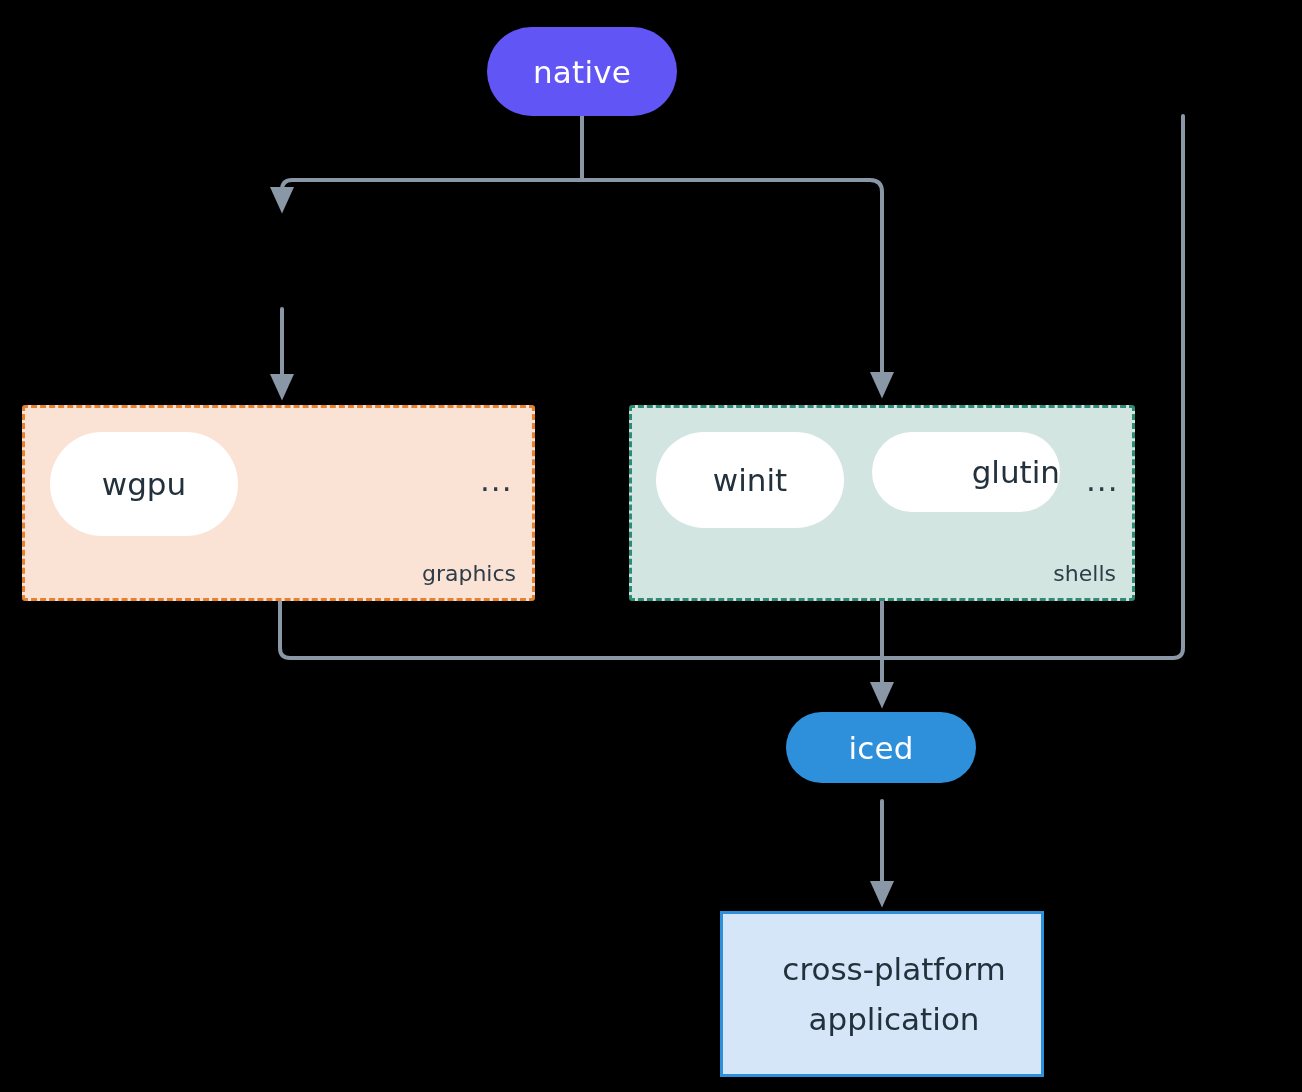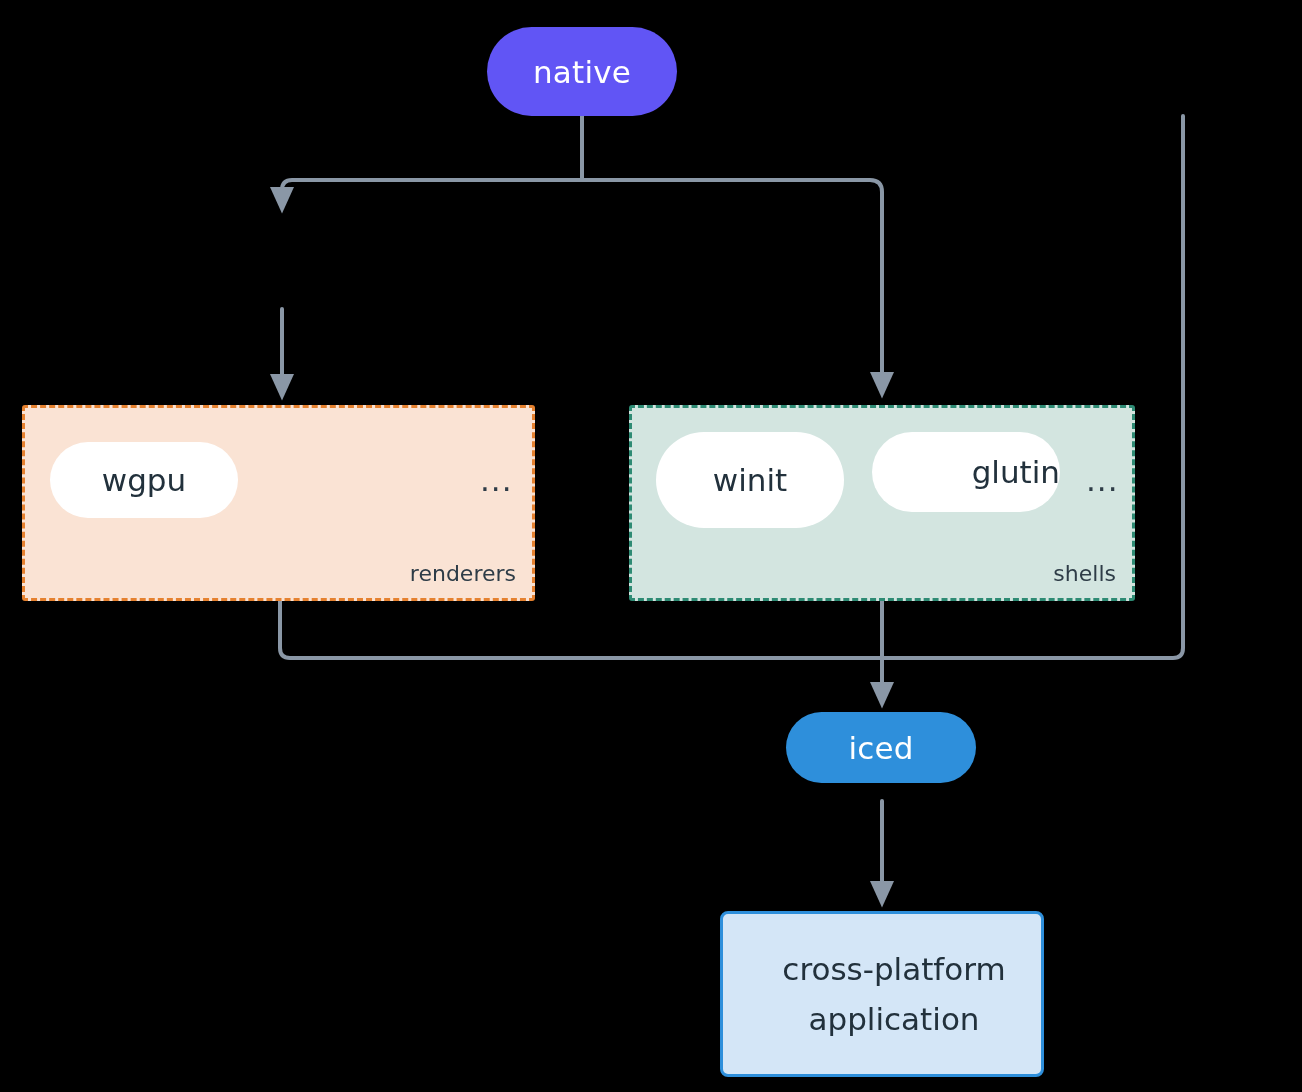--- a/index.html
+++ b/index.html
@@ -101,34 +101,34 @@
     white-space: nowrap;
   }
   .ellipsis {
     position: absolute;
     font-size: 31px;
     color: #2E3C47;
     letter-spacing: 1px;
     line-height: 1;
   }
   
-  #pill-wgpu   { left: 50px;  top: 442px; width: 188px; height: 76px; }
+  #pill-wgpu   { left: 50px;  top: 432px; width: 188px; height: 104px; }
   #pill-glow   { left: 264px; top: 432px; width: 192px; height: 96px; }
   #ellipsis-renderers { left: 480px; top: 465px; }
   
   #pill-winit  { left: 656px; top: 432px; width: 188px; height: 96px; }
   #pill-glutin { left: 872px; top: 432px; width: 188px; height: 80px; justify-content: flex-end; }
   #ellipsis-shells { left: 1086px; top: 465px; }
   
   #node-application {
     left: 720px; top: 911px;
     width: 324px; height: 166px;
     background: #D4E6F7;
     border: 3px solid #2E8FDB;
-    border-radius: 8px;
+    border-radius: 0;
     color: #22313C;
     font-size: 31px;
     line-height: 1.62;
     white-space: normal;
     flex-direction: column;
     padding-left: 24px;
   }
   #node-application .line { display: block; }
 </style>
 </head>
@@ -163,21 +163,21 @@
     </g>
   </svg>
 
   <div class="node pill-node" id="node-native">
     <span>native</span>
   </div>
 
 
 
   <div class="group-box" id="group-renderers">
-    <span class="group-label">renderers</span>
+    <span class="group-label">graphics</span>
   </div>
   <div class="inner-pill" id="pill-wgpu">
     <span>wgpu</span>
   </div>
   <span class="ellipsis" id="ellipsis-renderers">...</span>
 
   <div class="group-box" id="group-shells">
     <span class="group-label">shells</span>
   </div>
   <div class="inner-pill" id="pill-winit">

